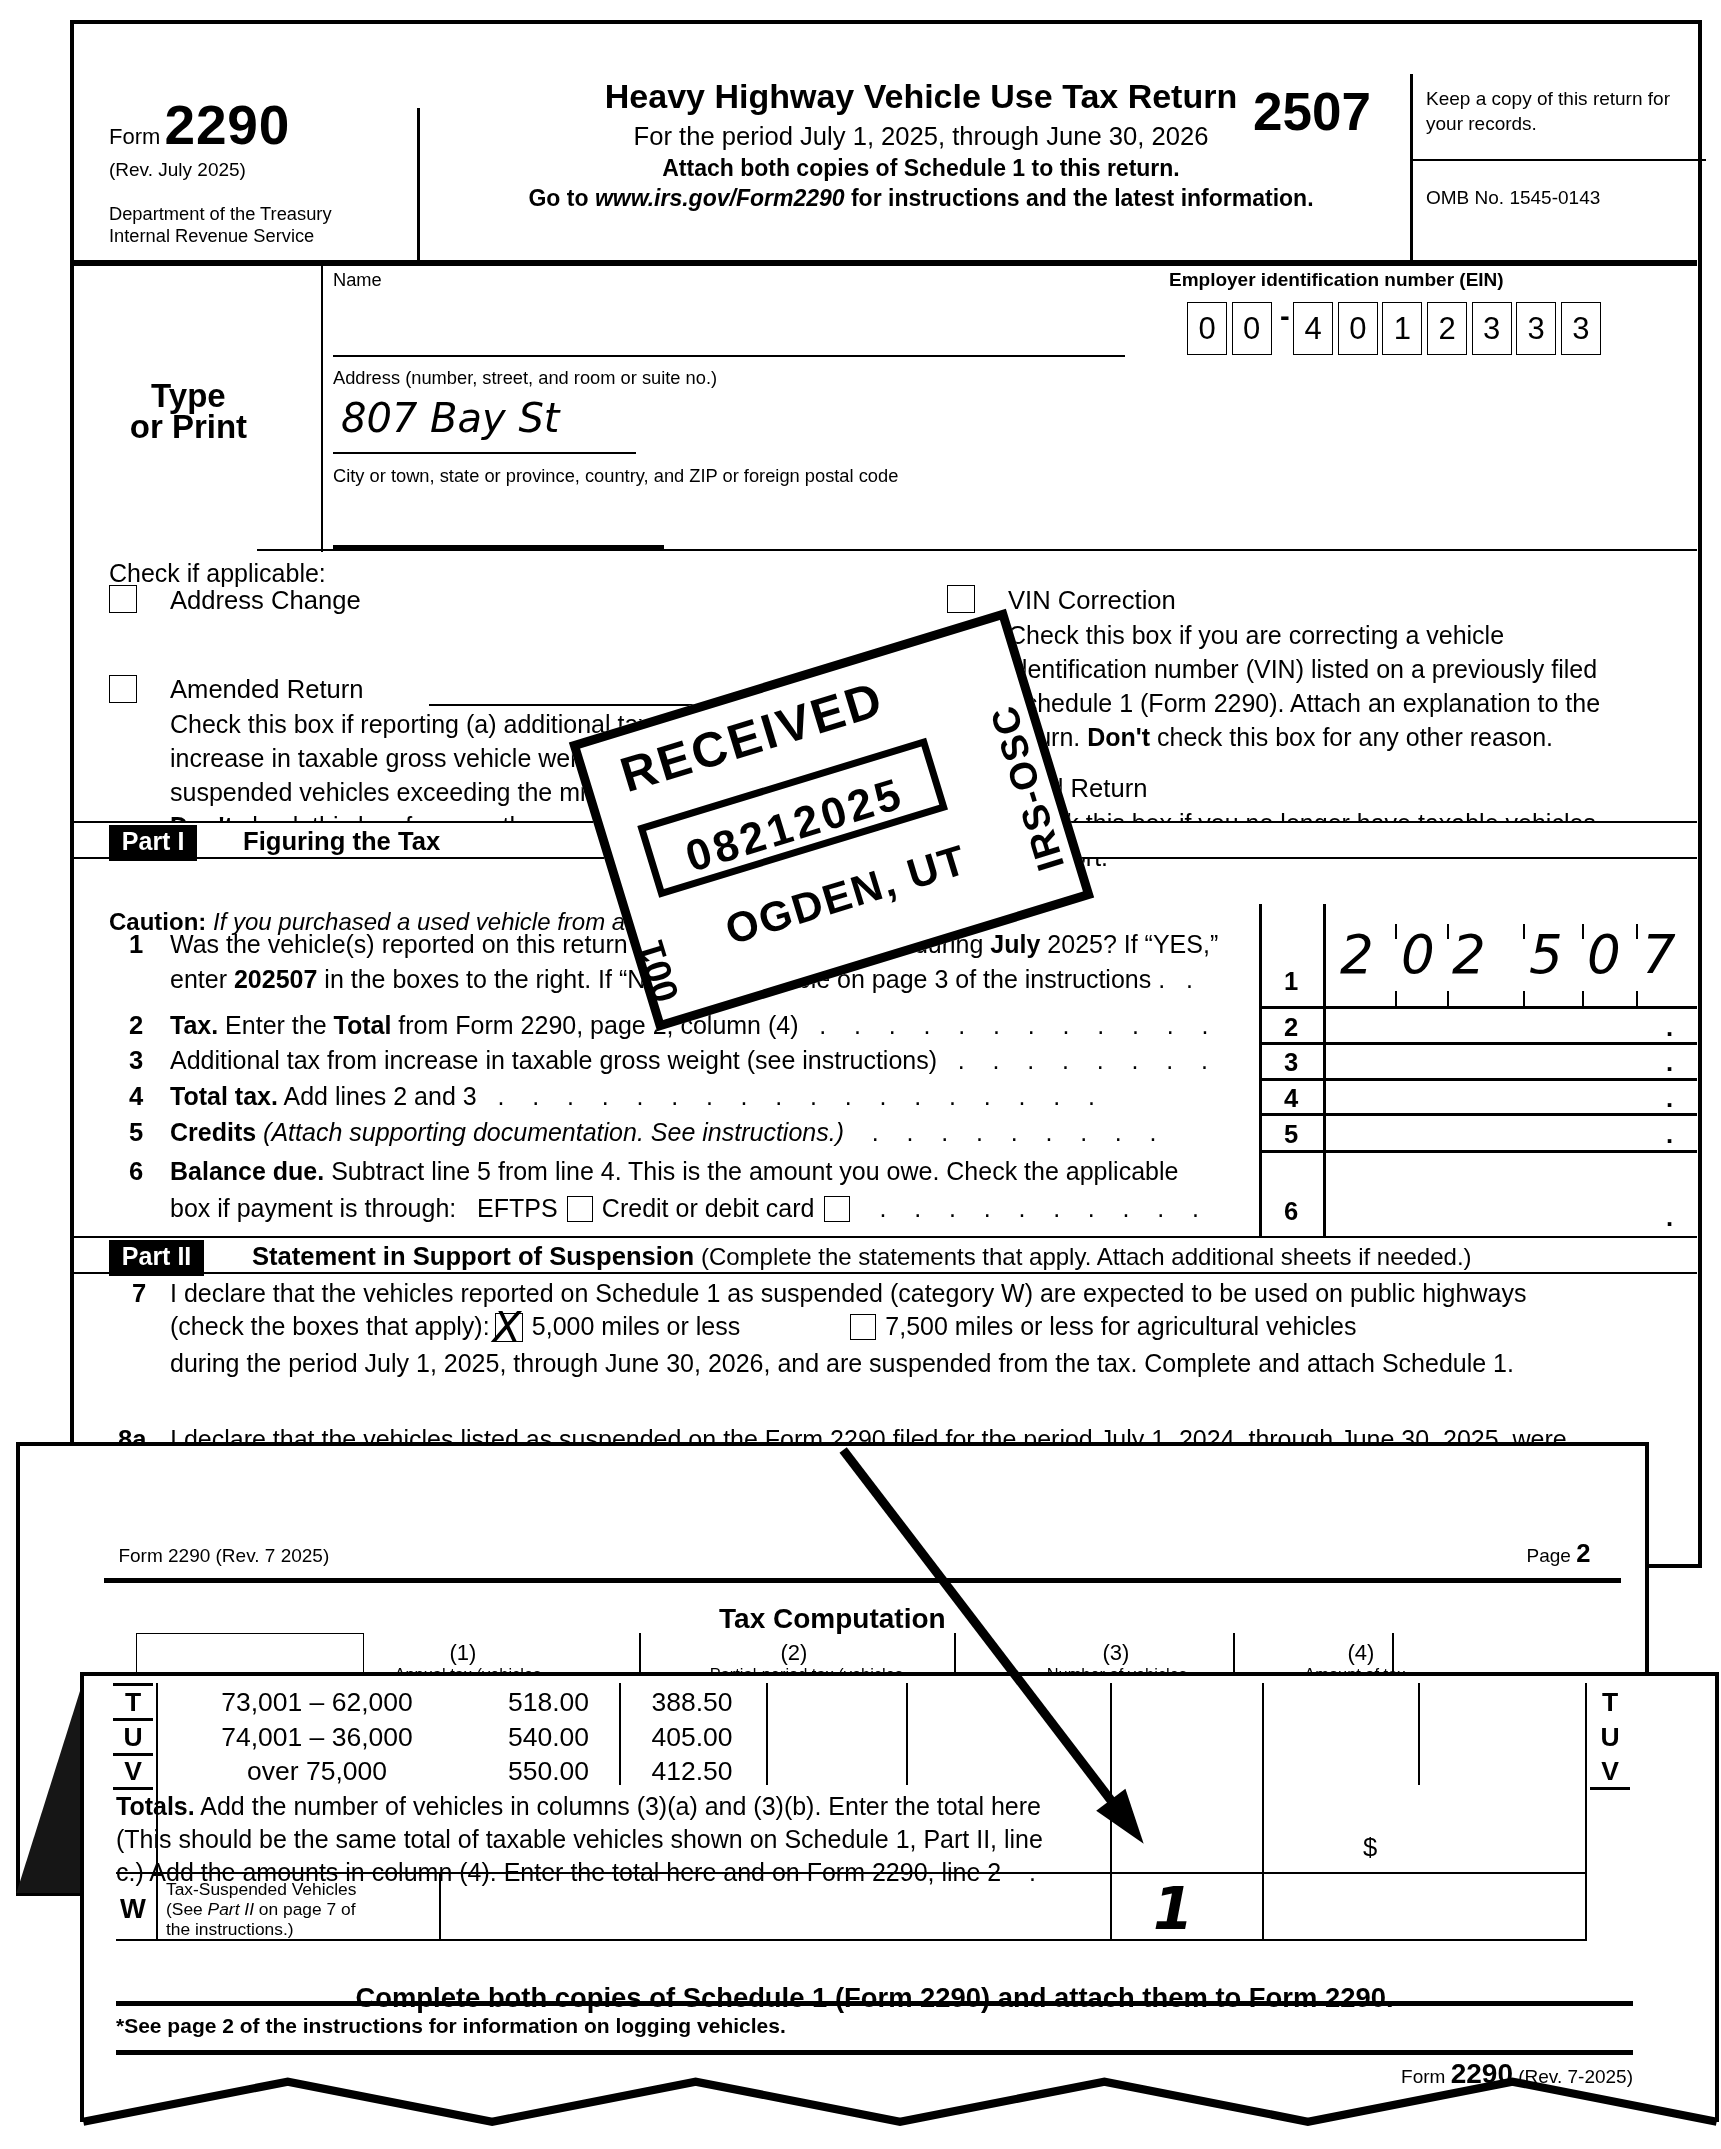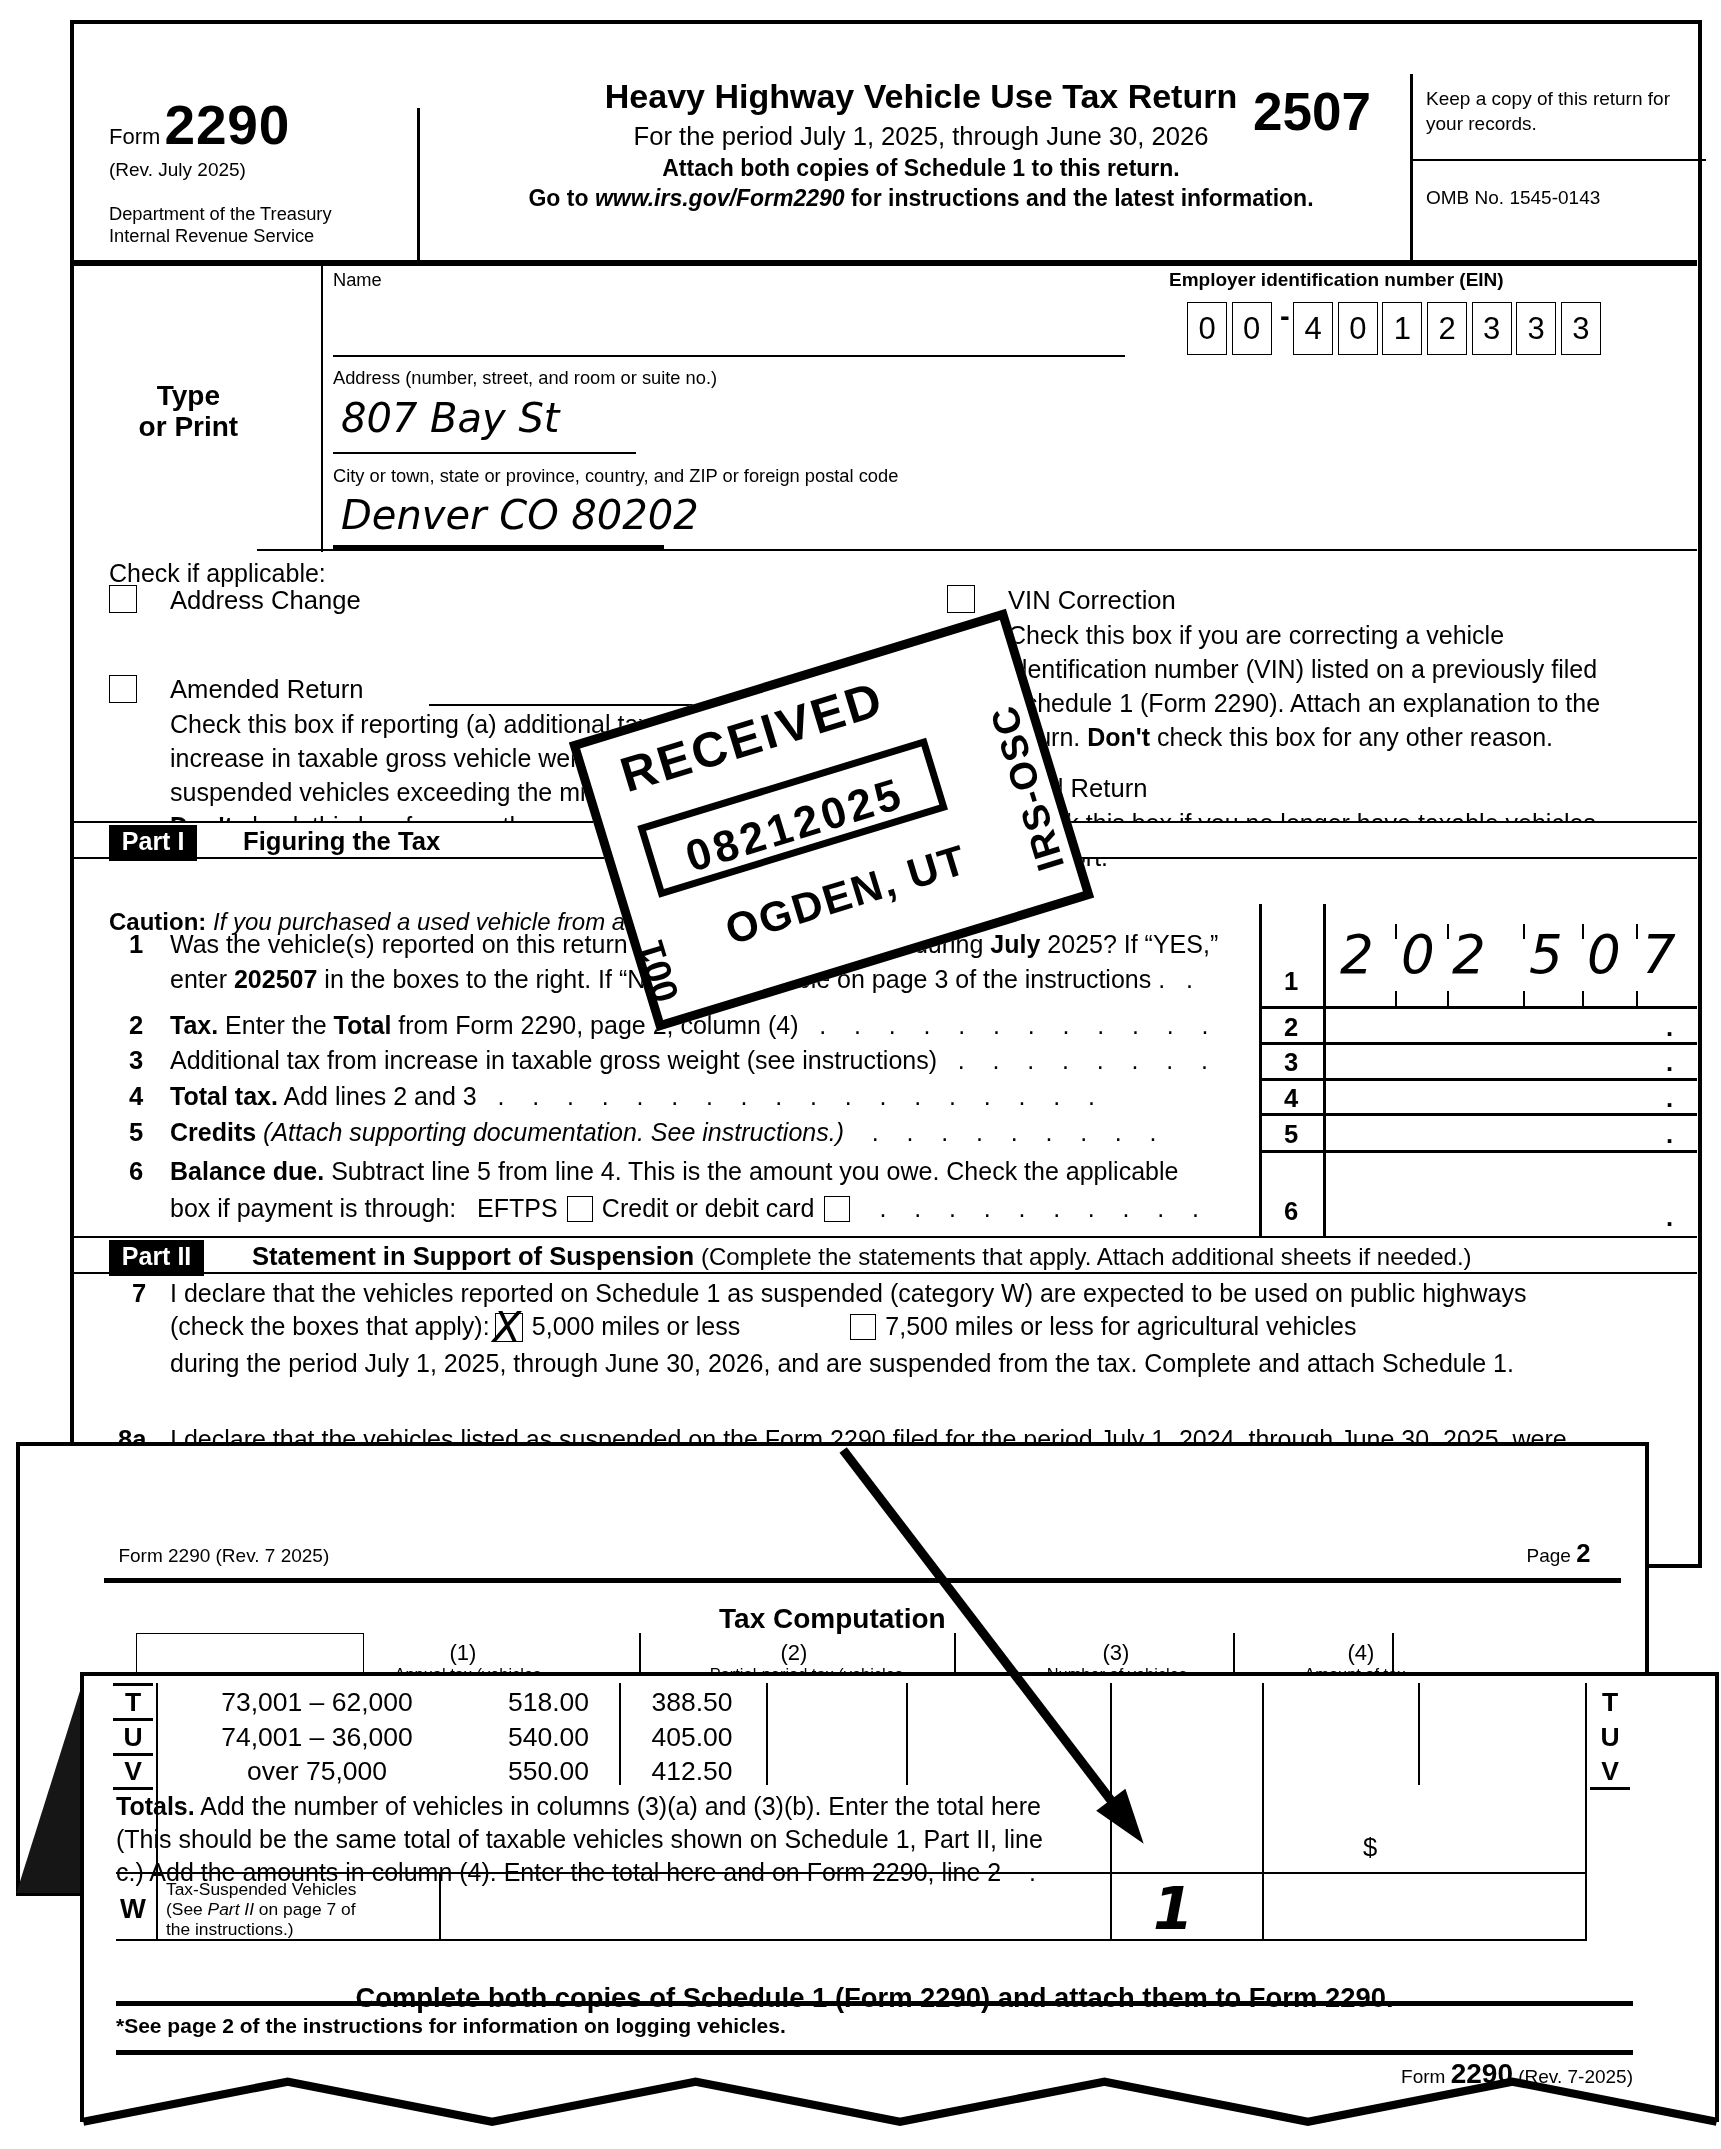--- a/index.html
+++ b/index.html
@@ -29,21 +29,21 @@
   #s1-period{font-size:25.6px;margin-top:5.5px;}
   #s1-attach{font-size:23px;font-weight:bold;margin-top:4.6px;}
   #s1-goto{font-size:23px;font-weight:bold;margin-top:2.7px;}
   #s1-code{left:1179px;top:57px;font-size:53px;font-weight:bold;}
   #s1-vl2{left:1336px;top:50px;width:2.7px;height:190px;}
   #s1-keep{left:1352px;top:62px;width:270px;font-size:19px;line-height:25px;}
   #s1-keepline{left:1336px;top:135px;width:296px;height:1.8px;}
   #s1-omb{left:1352px;top:163px;font-size:19px;}
   #s1-mainrule{left:0px;top:236px;width:1623px;height:5.5px;}
   
-  #s1-typeprint{left:27.4px;top:356px;width:174px;text-align:center;font-size:28px;font-weight:bold;line-height:31px;}
+  #s1-typeprint{left:27.4px;top:356px;width:174px;text-align:center;font-size:33px;font-weight:bold;line-height:31px;}
   #s1-colvline{left:247px;top:241px;width:1.8px;height:287px;}
   #s1-namelabel{left:259px;top:245px;font-size:18.3px;}
   #s1-namehw{left:267px;top:272px;font-size:42px;}
   #s1-nameline{left:259px;top:331px;width:792px;height:1.8px;}
   #s1-einlabel{left:1095px;top:245px;font-size:19px;font-weight:bold;}
   #s1-einrow{left:1113px;top:276px;}
   .einbox{display:inline-block;width:38px;height:51px;border:1.8px solid #000;font-size:31px;line-height:51px;text-align:center;margin-right:4.6px;}
   .eindash{display:inline-block;font-size:29px;font-weight:bold;margin:0 3.7px;vertical-align:12.8px;}
   #s1-addrlabel{left:259px;top:343px;font-size:18.3px;}
   #s1-addrhw{left:267px;top:371px;font-size:40px;}
@@ -161,21 +161,20 @@
   <div id="s1-namelabel" class="abs">Name</div>
   <div id="s1-nameline" class="ln"></div>
   <div id="s1-einlabel" class="abs">Employer identification number (EIN)</div>
   <div id="s1-einrow" class="abs">
     <span class="einbox">0</span><span class="einbox">0</span><span class="eindash">-</span><span class="einbox">4</span><span class="einbox">0</span><span class="einbox">1</span><span class="einbox">2</span><span class="einbox">3</span><span class="einbox">3</span><span class="einbox">3</span>
   </div>
   <div id="s1-addrlabel" class="abs">Address (number, street, and room or suite no.)</div>
   <div id="s1-addrhw" class="abs hw">807 Bay St</div>
   <div id="s1-addrline" class="ln"></div>
   <div id="s1-citylabel" class="abs">City or town, state or province, country, and ZIP or foreign postal code</div>
-  <div id="s1-cityhw" class="abs hw">Denver CO 80202</div>
   <div id="s1-citythick" class="ln"></div>
   <div id="s1-secrule" class="ln"></div>
 
   <div id="s1-checkapp" class="abs">Check if applicable:</div>
   <div id="s1-cb1" class="cb"></div>
   <div id="s1-cb1lbl" class="abs">Address Change</div>
   <div id="s1-cb2" class="cb"></div>
   <div id="s1-cb2lbl" class="abs">Amended Return</div>
   <div id="s1-amendline" class="ln"></div>
   <div id="s1-amenddesc" class="abs"><span>Check this box if reporting (a) additional tax from an increase in taxable gross vehicle weight or (b) suspended vehicles exceeding the mileage use limit. </span><span class="b">Don't</span><span> check this box for any other reason.</span></div>

